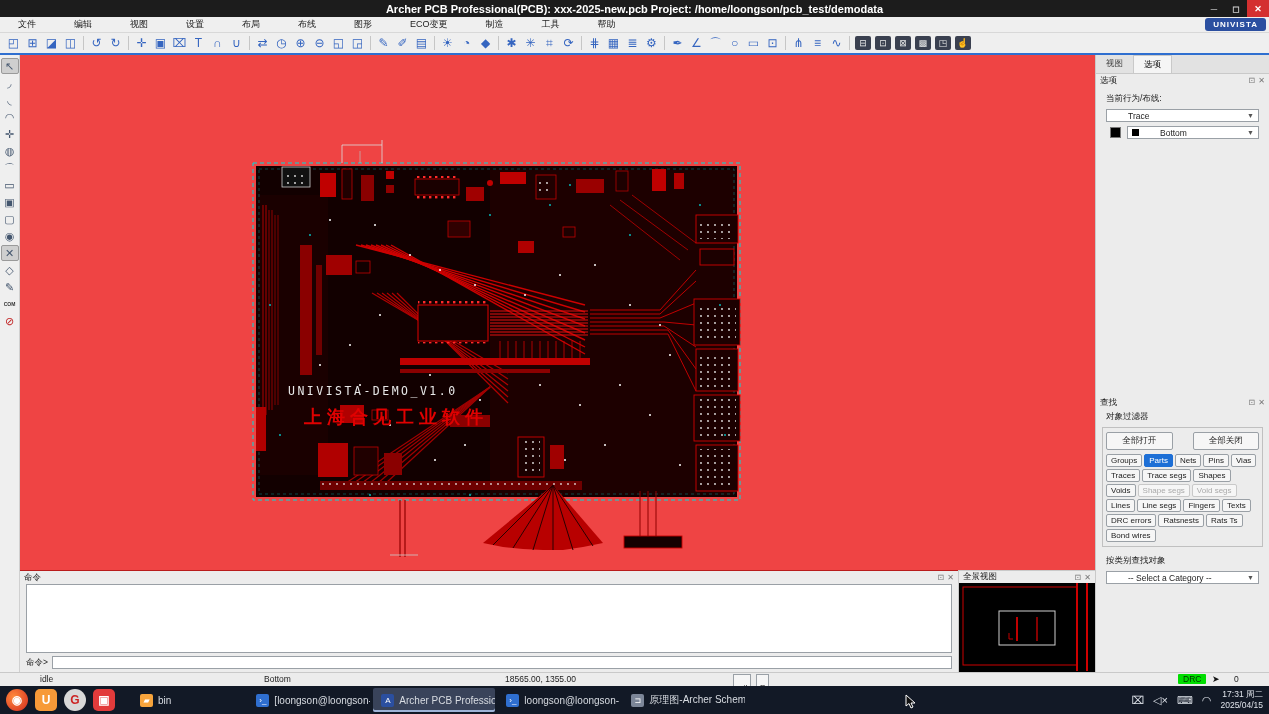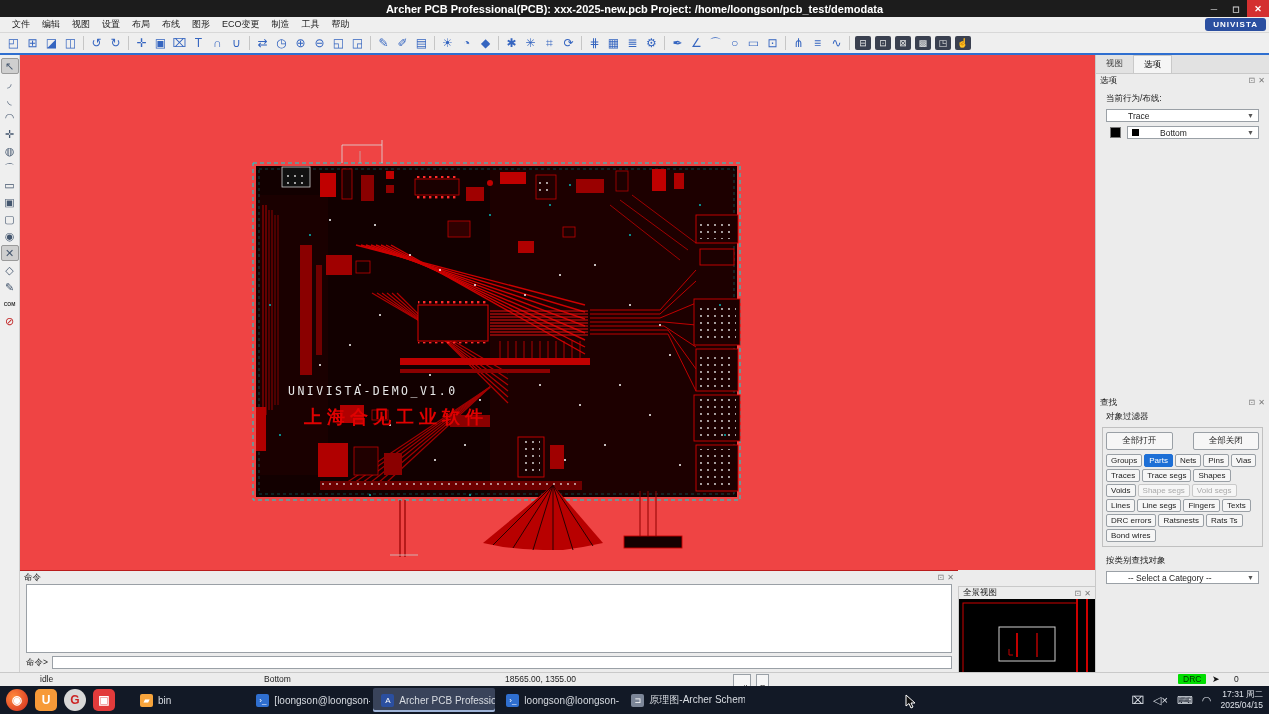--- a/index.html
+++ b/index.html
@@ -11,21 +11,21 @@
   .titlebar { height:17px; background:#1c1c1c; color:#fff; display:flex; align-items:center;
     font-size:11px; font-weight:bold; position:relative; }
   .titlebar .ttl { flex:1; text-align:center; white-space:nowrap; }
   .winbtns { position:absolute; right:0; top:0; height:17px; display:flex; }
   .winbtn { width:22px; height:17px; display:flex; align-items:center; justify-content:center;
     color:#cfcfcf; font-size:9px; cursor:default; }
   .winbtn.close { background:#d43030; color:#fff; }
 
   
   .menubar { height:16px; background:#efefef; border-bottom:1px solid #d8d8d8; display:flex;
-    align-items:center; padding:0 6px; font-size:9px; color:#222; position:relative; }
+    align-items:center; padding:0 12px; font-size:9px; color:#222; position:relative;gap:26px; }
   .menubar .mi { padding:0 6px; cursor:default; }
   .brand { position:absolute; right:3px; top:1px; background:#2b4fa0; color:#fff;
     font-size:8px; font-weight:bold; padding:2px 8px; border-radius:3px; letter-spacing:1px; }
 
   
   .toolbar { height:22px; background:#efefef; border-bottom:2px solid #2f6fd0; display:flex;
     align-items:center; padding:0 4px; overflow:hidden; }
   .tb { width:19px; height:18px; display:inline-flex; align-items:center; justify-content:center;
     color:#3565c0; font-size:12px; cursor:default; }
   .tb.dk { background:#3a4050; color:#e8e8e8; width:16px; height:14px; font-size:9px;
@@ -51,21 +51,21 @@
   .phead { height:13px; display:flex; align-items:center; font-size:8.5px; color:#222;
     padding:0 4px; }
   .phead .sp { flex:1; }
   .picon { color:#777; font-size:8px; margin-left:3px; cursor:default; }
   .cmdlog { flex:1; background:#fff; border:1px solid #9aa0a6; margin:0 6px 2px 6px; }
   .cmdrow { height:17px; display:flex; align-items:center; padding:0 6px 2px 6px; gap:4px;
     font-size:8.5px; color:#222; }
   .cmdinput { flex:1; height:13px; border:1px solid #9aa0a6; background:#fff; font-size:9px;
     padding:0 3px; font-family:"Liberation Sans",sans-serif; }
   .minimap { width:137px; border-top:1px solid #c9c9c9; border-left:1px solid #c9c9c9;
-    display:flex; flex-direction:column;margin-top:16px; }
+    display:flex; flex-direction:column; }
   .minibody { flex:1; background:#000; position:relative; }
 
   
   .rightpanel { width:174px; background:#ececec; border-left:1px solid #c9c9c9; display:flex;
     flex-direction:column; font-size:8.5px; color:#222; }
   .rtabs { display:flex; border-bottom:1px solid #c9c9c9; background:#e2e2e2; }
   .rtab { padding:3px 10px 2px; font-size:8.5px; cursor:default; color:#444; }
   .rtab.active { background:#f5f5f5; border:1px solid #c9c9c9; border-bottom:none; color:#000; }
   .rp-label { padding:6px 10px 2px; }
   .dd { height:13px; background:#fff; border:1px solid #9aa0a6; display:flex; align-items:center;

